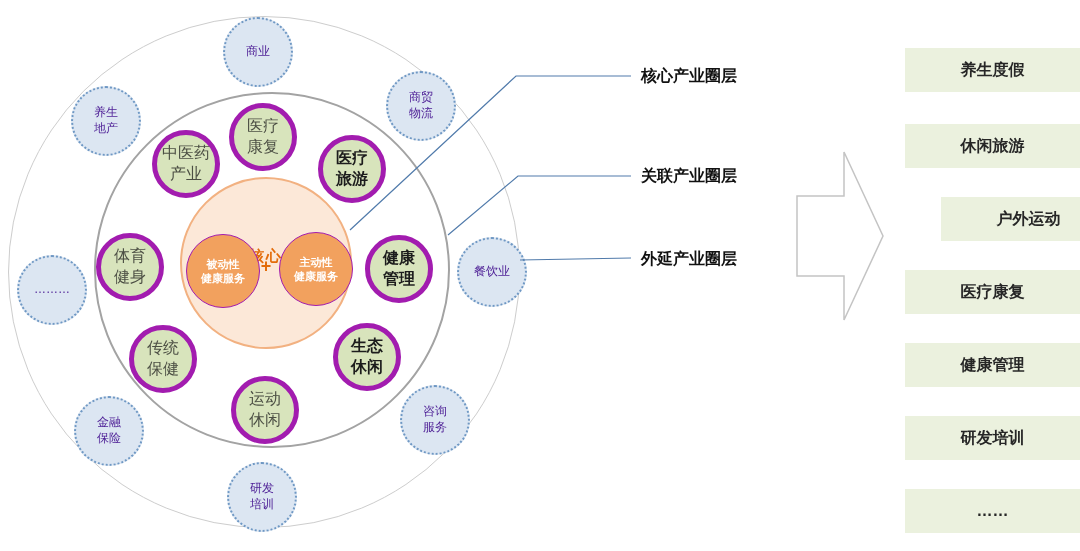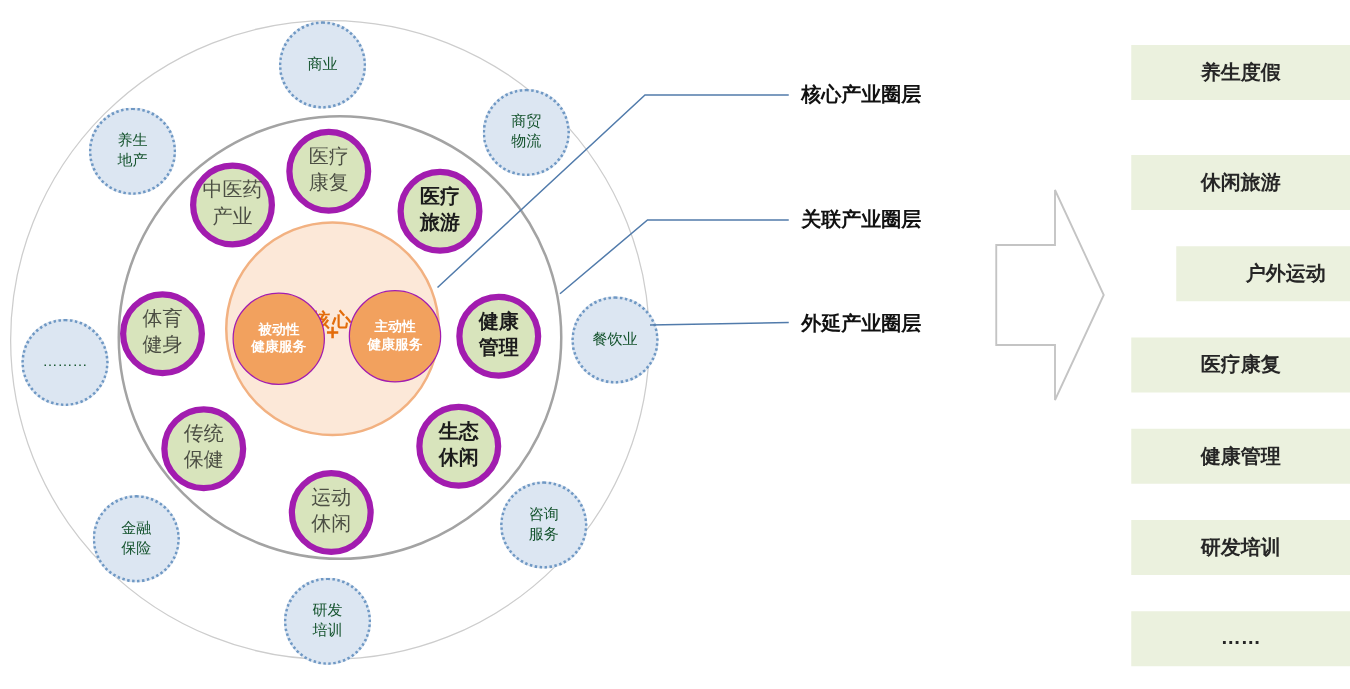--- a/index.html
+++ b/index.html
@@ -14,21 +14,21 @@
   .bubble { position: absolute; border-radius: 50%; box-sizing: border-box;
             display: flex; flex-direction: column; align-items: center; justify-content: center;
             text-align: center; line-height: 1.3; }
   .green { width: 68px; height: 68px; background: #d8e4bc; border: 5px solid #a21caf;
            color: #4c4f44; font-size: 16px; }
   .green.bold { font-weight: bold; color: #1c1c1c; }
   .orange { width: 74px; height: 74px; background: #f2a express; }
   .orange { width: 74px; height: 74px; background: #f2a15e; border: 1px solid #a21caf;
             color: #ffffff; font-size: 11px; font-weight: bold; }
   .blue { width: 70px; height: 70px; background: #dce6f2; border: 2px dotted #6f98c4;
-          color: #14532d; font-size: 12px; }
+          color: #4c1d95; font-size: 12px; }
   .plus { position: absolute; left: 254px; top: 254px; width: 24px; height: 24px; line-height: 24px;
           text-align: center; color: #e36c0a; font-weight: bold; font-size: 18px; }
   .overlay { position: absolute; left: 0; top: 0; width: 1080px; height: 551px; pointer-events: none; }
   .callout-label { position: absolute; left: 641px; font-weight: bold; font-size: 16px; color: #111111; }
   .callout-core { top: 66px; }
   .callout-related { top: 166px; }
   .callout-extended { top: 249px; }
   .right-item { position: absolute; left: 905px; width: 175px; height: 44px; background: #ebf1de;
                 display: flex; align-items: center; justify-content: center;
                 font-weight: bold; font-size: 16px; color: #262626; }
@@ -120,21 +120,21 @@
     <polyline points="350,230 516,76 631,76" fill="none" stroke="#517bab" stroke-width="1.2"></polyline>
     <polyline points="448,235 518,176 631,176" fill="none" stroke="#517bab" stroke-width="1.2"></polyline>
     <polyline points="520,260 631,258" fill="none" stroke="#517bab" stroke-width="1.2"></polyline>
     <polygon points="797,196 844,196 844,152 883,236 844,320 844,276 797,276" fill="#ffffff" stroke="#c4c4c4" stroke-width="1.5"></polygon>
   </svg>
 
   <div class="callout-label callout-core">核心产业圈层</div>
   <div class="callout-label callout-related">关联产业圈层</div>
   <div class="callout-label callout-extended">外延产业圈层</div>
 
-  <div class="right-item" style="top:36px;">养生度假</div>
+  <div class="right-item" style="top:48px;">养生度假</div>
   <div class="right-item" style="top:124px;">休闲旅游</div>
   <div class="right-item" style="top:197px;margin-left:36px;">户外运动</div>
   <div class="right-item" style="top:270px;">医疗康复</div>
   <div class="right-item" style="top:343px;">健康管理</div>
   <div class="right-item" style="top:416px;">研发培训</div>
   <div class="right-item" style="top:489px;">……</div>
 
 </div>
 
 </body></html>

